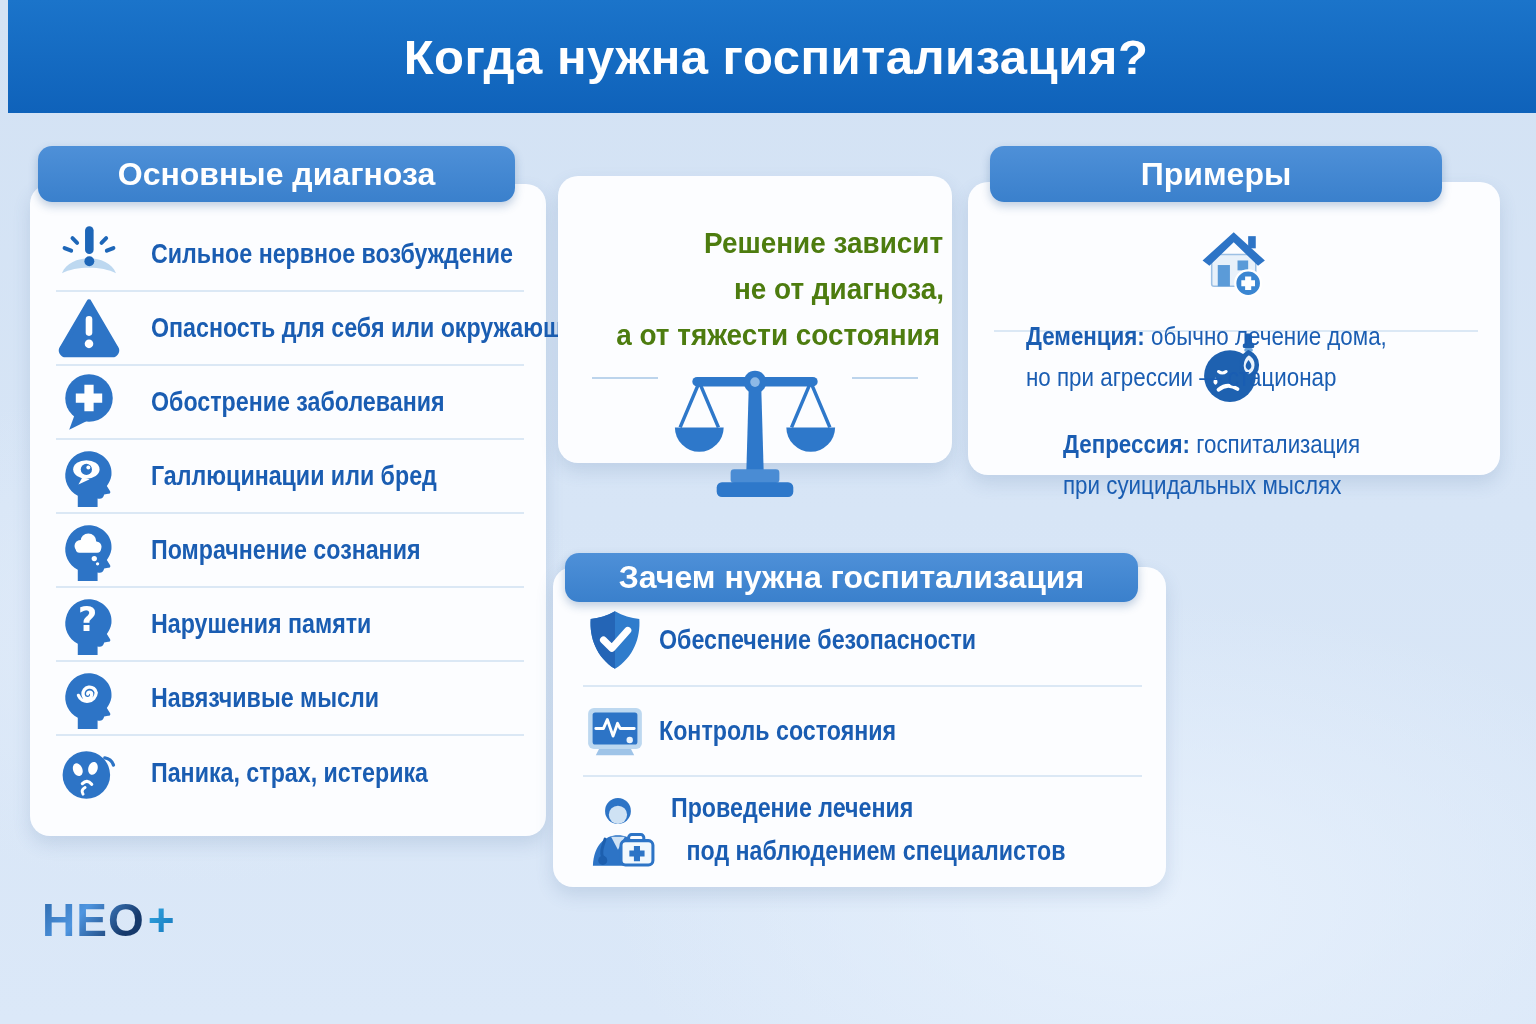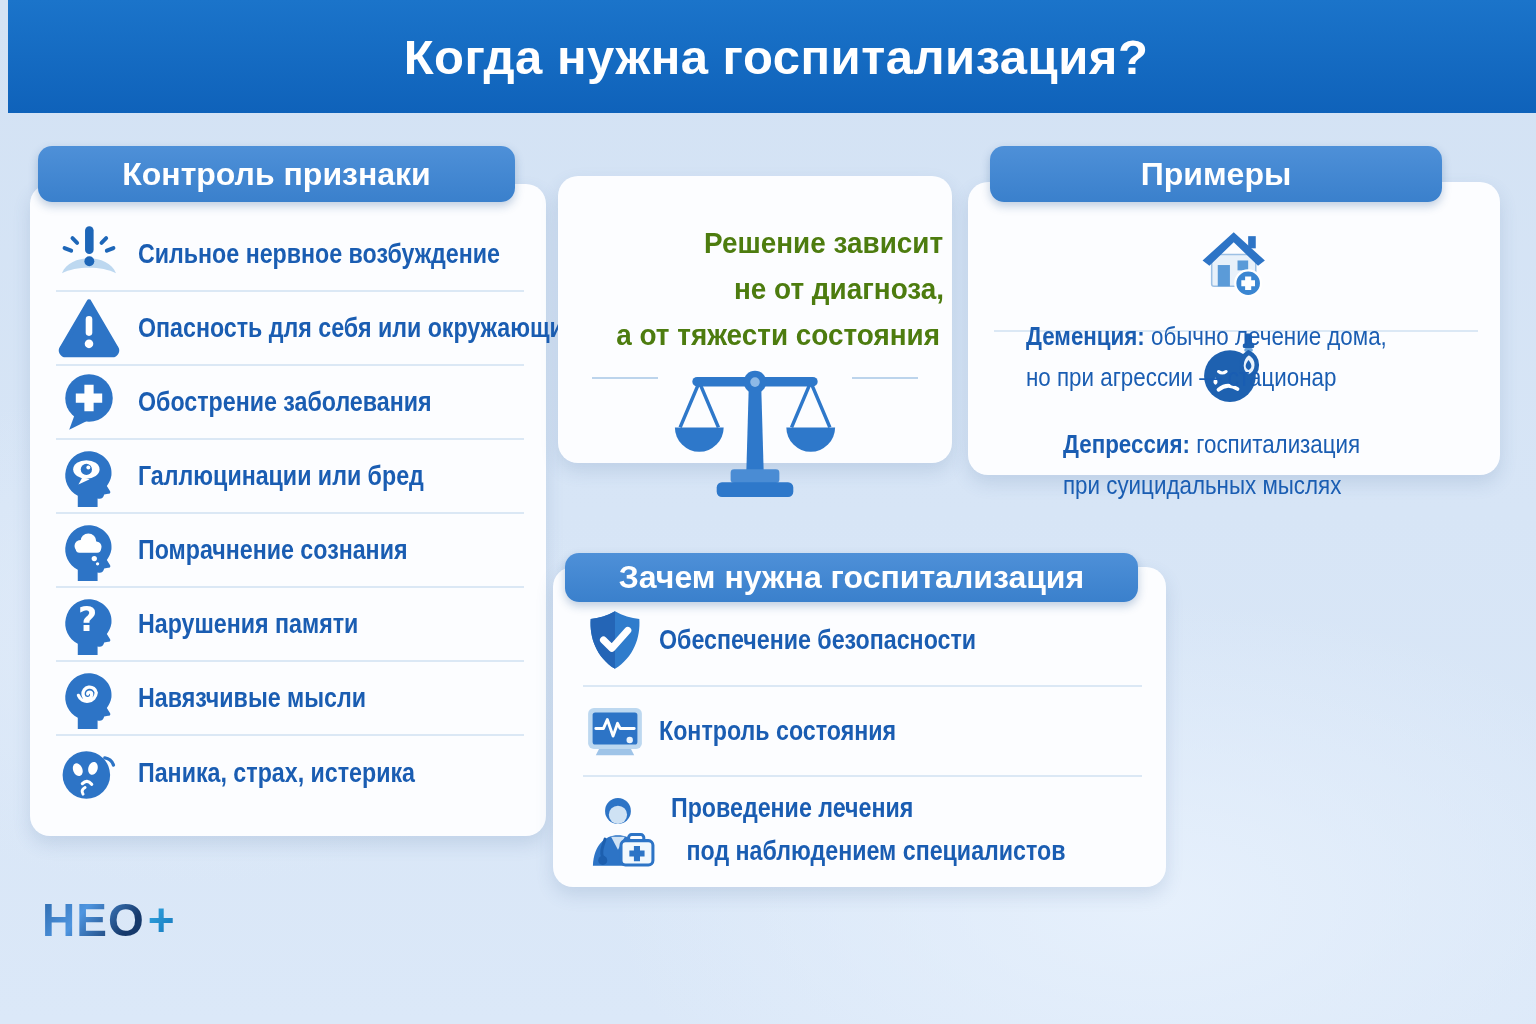--- a/index.html
+++ b/index.html
@@ -16,21 +16,21 @@
   
   .bar{position:absolute;height:56px;background:linear-gradient(#4e90d8,#3a80cc);border-radius:14px;
     display:flex;align-items:center;justify-content:center;color:#fff;font-weight:bold;font-size:32px;
     box-shadow:0 4px 10px rgba(30,80,140,.28);z-index:3;}
   .card{position:absolute;background:#fcfdff;border-radius:20px;
     box-shadow:0 8px 18px rgba(60,100,150,.16);z-index:2;}
   
   #signs-bar{left:38px;top:146px;width:477px;}
   #signs-card{left:30px;top:184px;width:516px;height:652px;}
   .rows{padding:34px 22px 0 26px;}
-  .row{display:flex;align-items:center;gap:16px;height:74px;border-bottom:2px solid #dbe8f5;box-sizing:border-box;}
+  .row{display:flex;align-items:center;gap:29px;height:74px;border-bottom:2px solid #dbe8f5;box-sizing:border-box;}
   .row:last-child{border-bottom:0;}
   .ic{width:66px;height:66px;flex:0 0 66px;display:flex;align-items:center;justify-content:center;}
   .ic svg{width:100%;height:100%;}
   .lbl{font-weight:bold;color:#1a5db2;font-size:27px;}
   .cond{display:inline-block;transform:scaleX(.86);transform-origin:left center;white-space:nowrap;}
   .condc{display:inline-block;transform:scaleX(.93);transform-origin:center;white-space:nowrap;}
   
   #decision-card{left:558px;top:176px;width:394px;height:287px;}
   .decision-text{margin-top:44px;text-align:right;color:#4d7c0f;font-weight:bold;font-size:30px;line-height:46px;}
   .hline{position:absolute;top:201px;height:2px;background:#bcd4ec;width:66px;}
@@ -75,21 +75,21 @@
   </defs>
 </svg>
 
 <div class="page">
 
   <div class="header">
     <div class="title">Когда нужна госпитализация?</div>
   </div>
 
   <div class="bar" id="signs-bar">
-    <span>Контроль признаки</span>
+    <span>Основные диагноза</span>
   </div>
   <div class="card" id="signs-card">
     <div class="rows">
 
       <div class="row">
         <span class="ic">
           <svg viewBox="0 0 100 100">
             <path d="M9 79 C22 49 78 49 91 79 C70 68 30 68 9 79 Z" fill="#bdd8f0"></path>
             <rect x="44" y="8" width="13" height="42" rx="6.5" fill="#1d66b8"></rect>
             <circle cx="50.5" cy="61" r="7.5" fill="#1d66b8"></circle>

